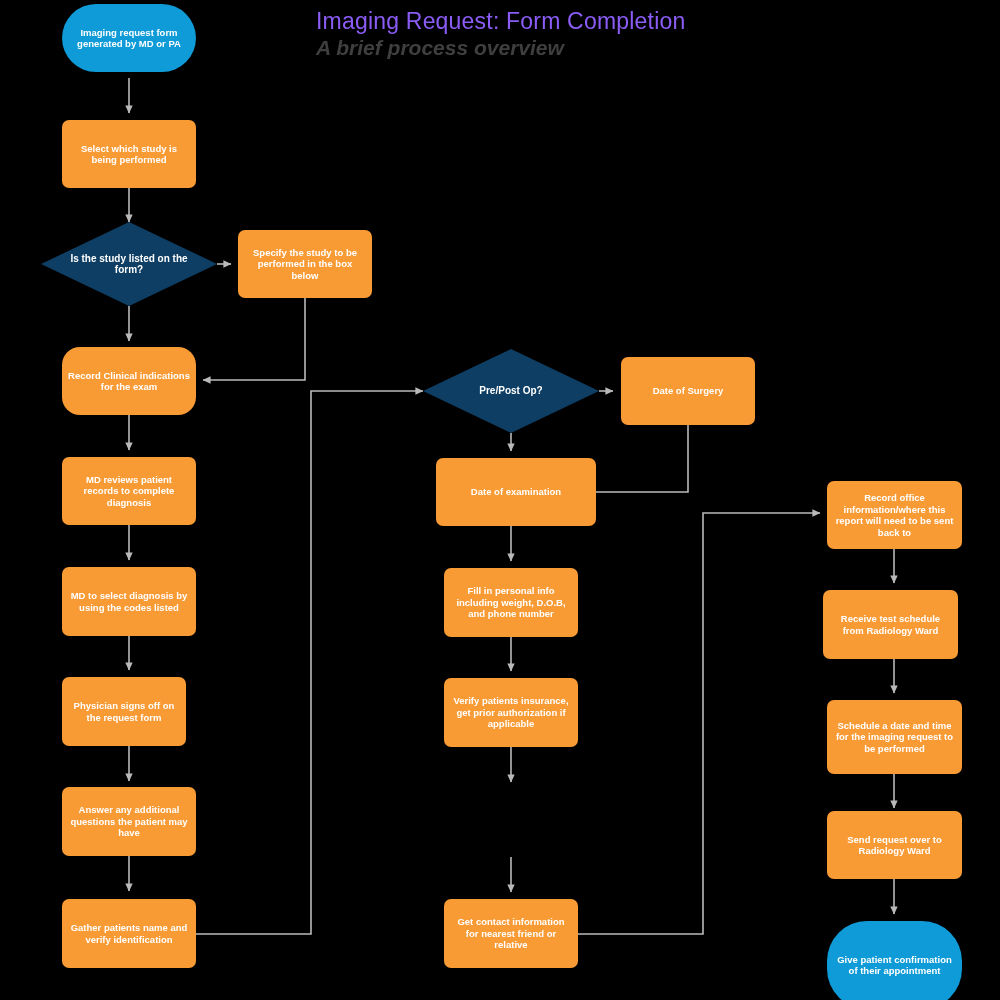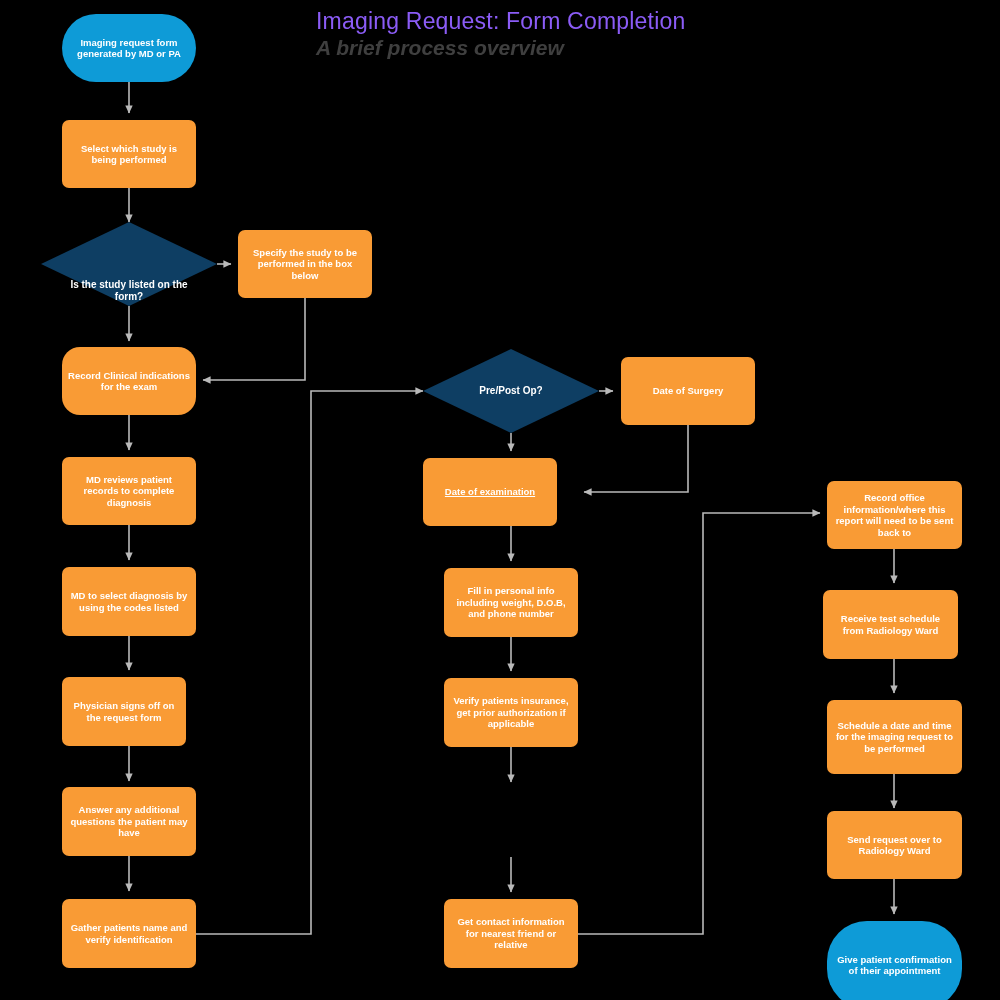--- a/index.html
+++ b/index.html
@@ -61,29 +61,29 @@
     <path class="ln" d="M511,857 L511,892" marker-end="url(#ah)"></path>
 
     <path class="ln" d="M578,934 L703,934 L703,513 L820,513" marker-end="url(#ah)"></path>
 
     <path class="ln" d="M894,549 L894,583" marker-end="url(#ah)"></path>
     <path class="ln" d="M894,659 L894,693" marker-end="url(#ah)"></path>
     <path class="ln" d="M894,774 L894,808" marker-end="url(#ah)"></path>
     <path class="ln" d="M894,879 L894,914" marker-end="url(#ah)"></path>
   </svg>
 
-  <div class="node term" style="left:62px;top:14px;width:134px;height:68px;">
+  <div class="node term" style="left:62px;top:4px;width:134px;height:68px;">
     <span>Imaging request form generated by MD or PA</span>
   </div>
 
   <div class="node proc" style="left:62px;top:120px;width:134px;height:68px;">
     <span>Select which study is being performed</span>
   </div>
 
-  <div class="node dec" style="left:41px;top:222px;width:176px;height:84px;align-items:flex-end;">
+  <div class="node dec" style="left:41px;top:222px;width:176px;height:84px;">
     <span class="dshape"></span>
     <span class="dtext">Is the study listed on the form?</span>
   </div>
 
   <div class="node proc" style="left:238px;top:230px;width:134px;height:68px;">
     <span>Specify the study to be performed in the box below</span>
   </div>
 
   <div class="node proc" style="left:62px;top:347px;width:134px;height:68px;border-radius:18px;">
     <span>Record Clinical indications for the exam</span>
@@ -111,21 +111,21 @@
 
   <div class="node dec" style="left:423px;top:349px;width:176px;height:84px;">
     <span class="dshape"></span>
     <span class="dtext">Pre/Post Op?</span>
   </div>
 
   <div class="node proc" style="left:621px;top:357px;width:134px;height:68px;">
     <span>Date of Surgery</span>
   </div>
 
-  <div class="node proc" style="left:423px;top:458px;width:134px;height:68px;text-decoration:underline;">
+  <div class="node proc" style="left:436px;top:458px;width:160px;height:68px;">
     <span>Date of examination</span>
   </div>
 
   <div class="node proc" style="left:444px;top:568px;width:134px;height:69px;">
     <span>Fill in personal info including weight, D.O.B, and phone number</span>
   </div>
 
   <div class="node proc" style="left:444px;top:678px;width:134px;height:69px;">
     <span>Verify patients insurance, get prior authorization if applicable</span>
   </div>

